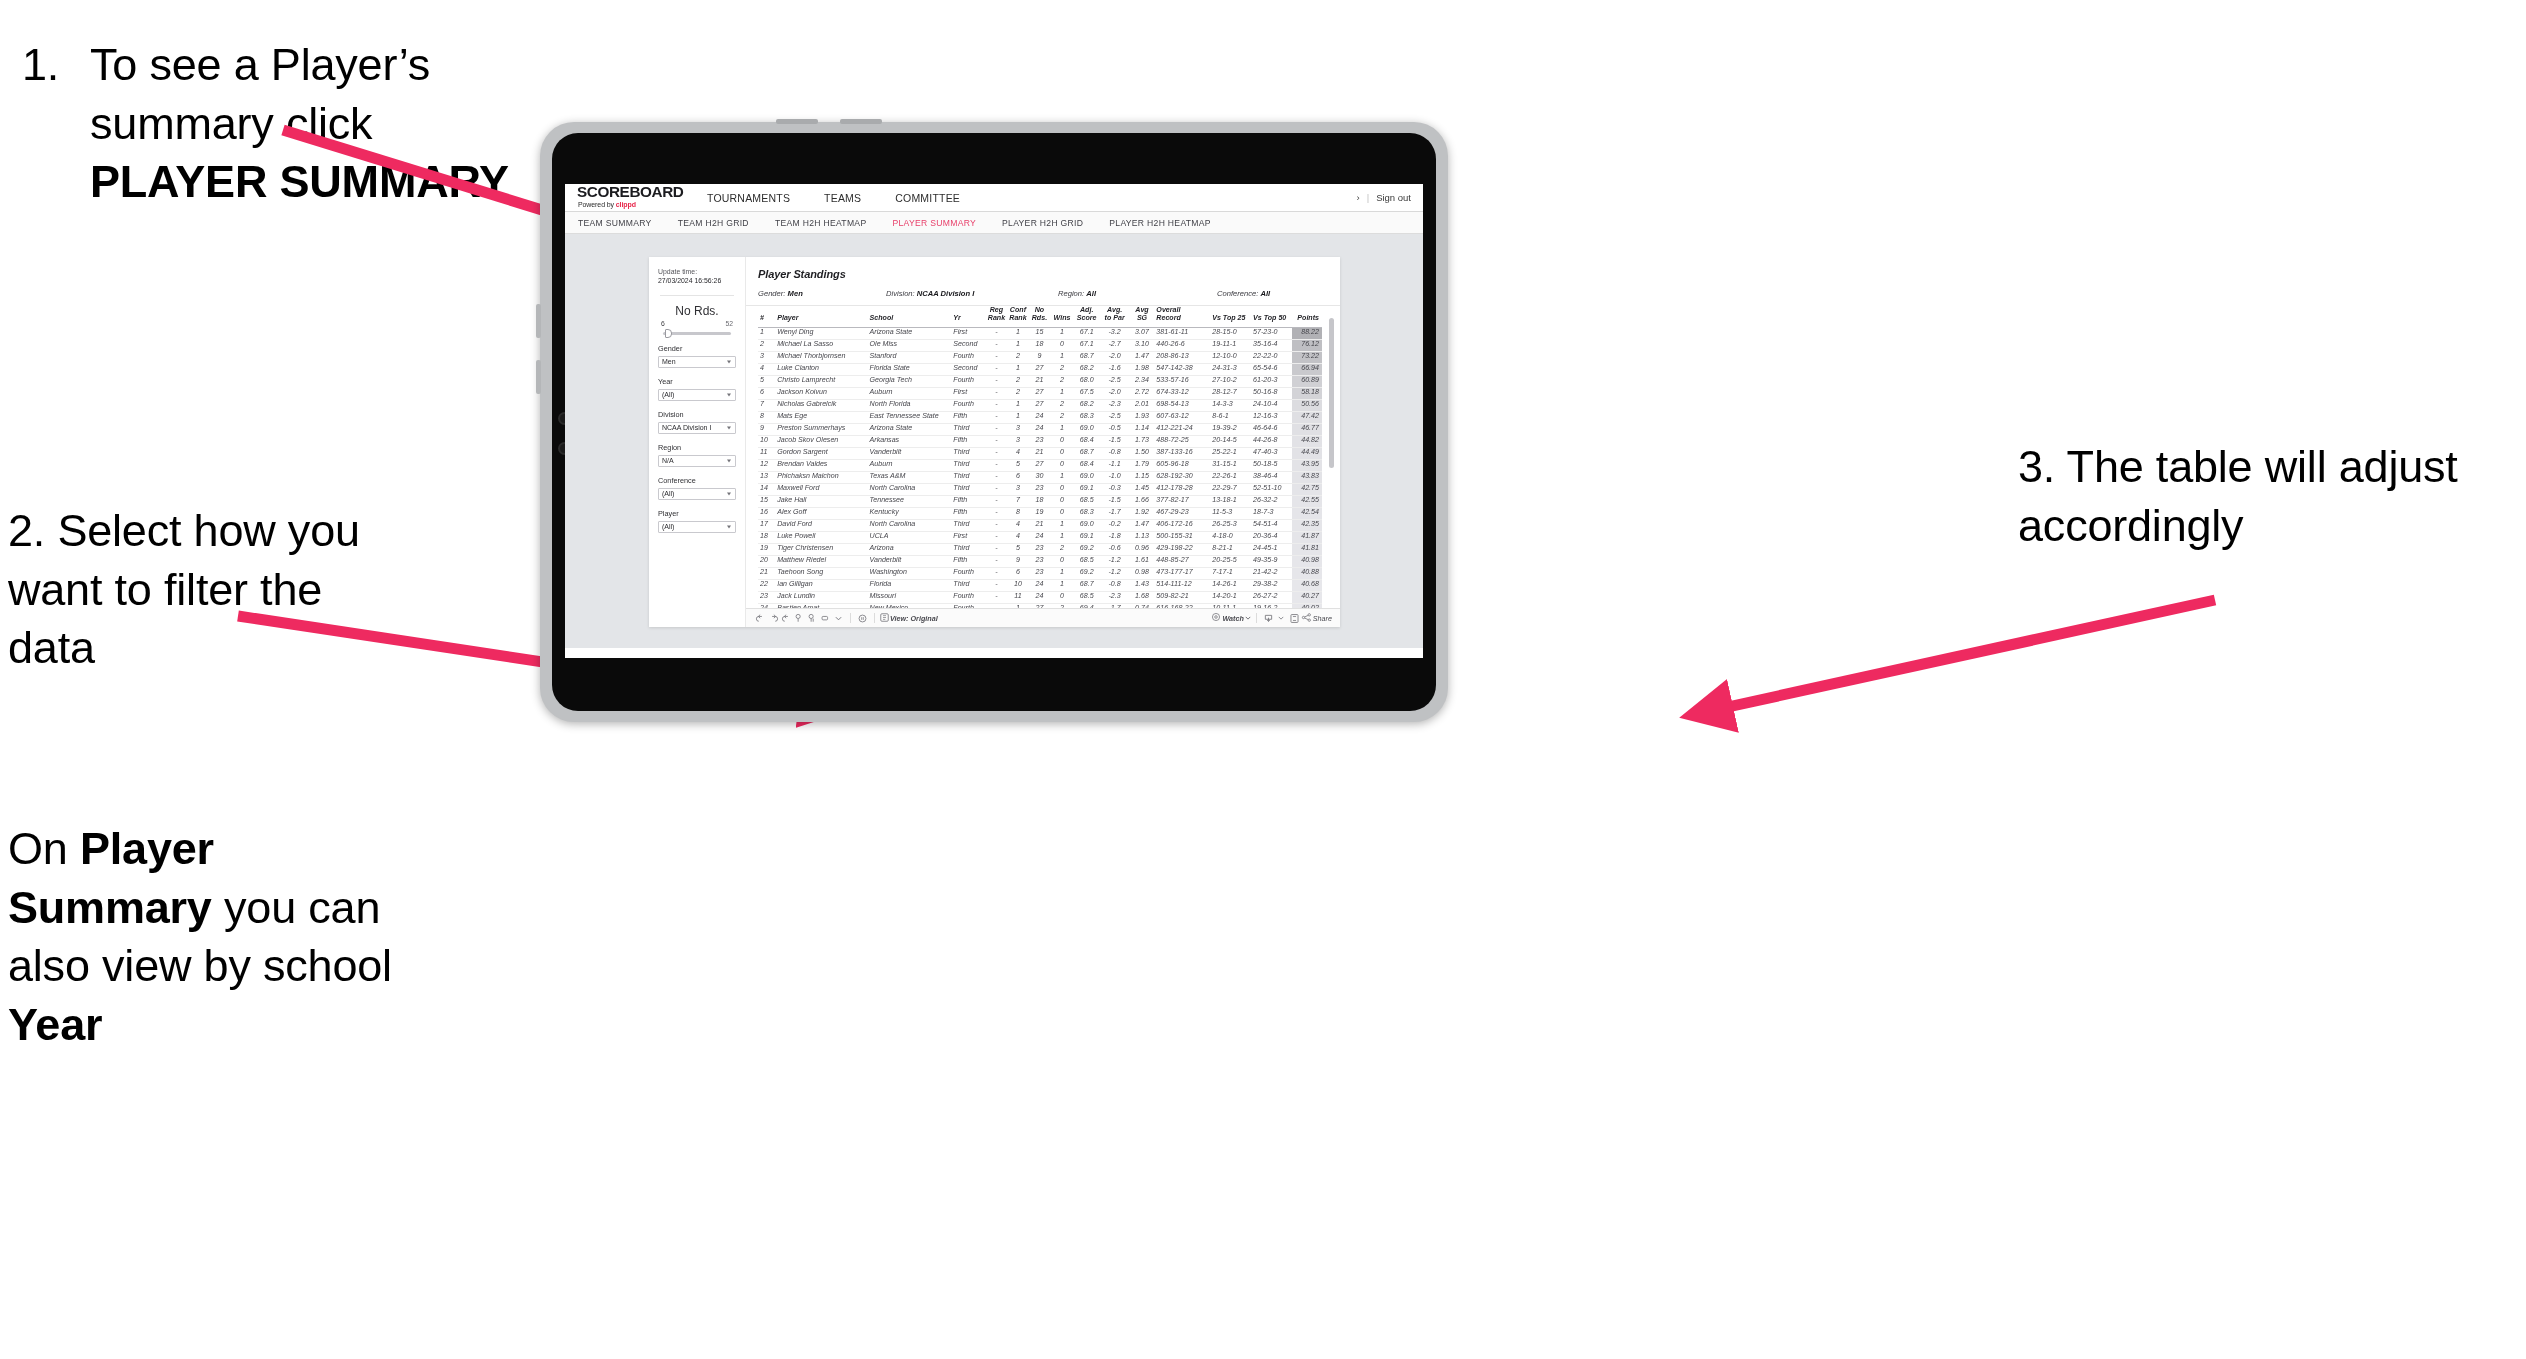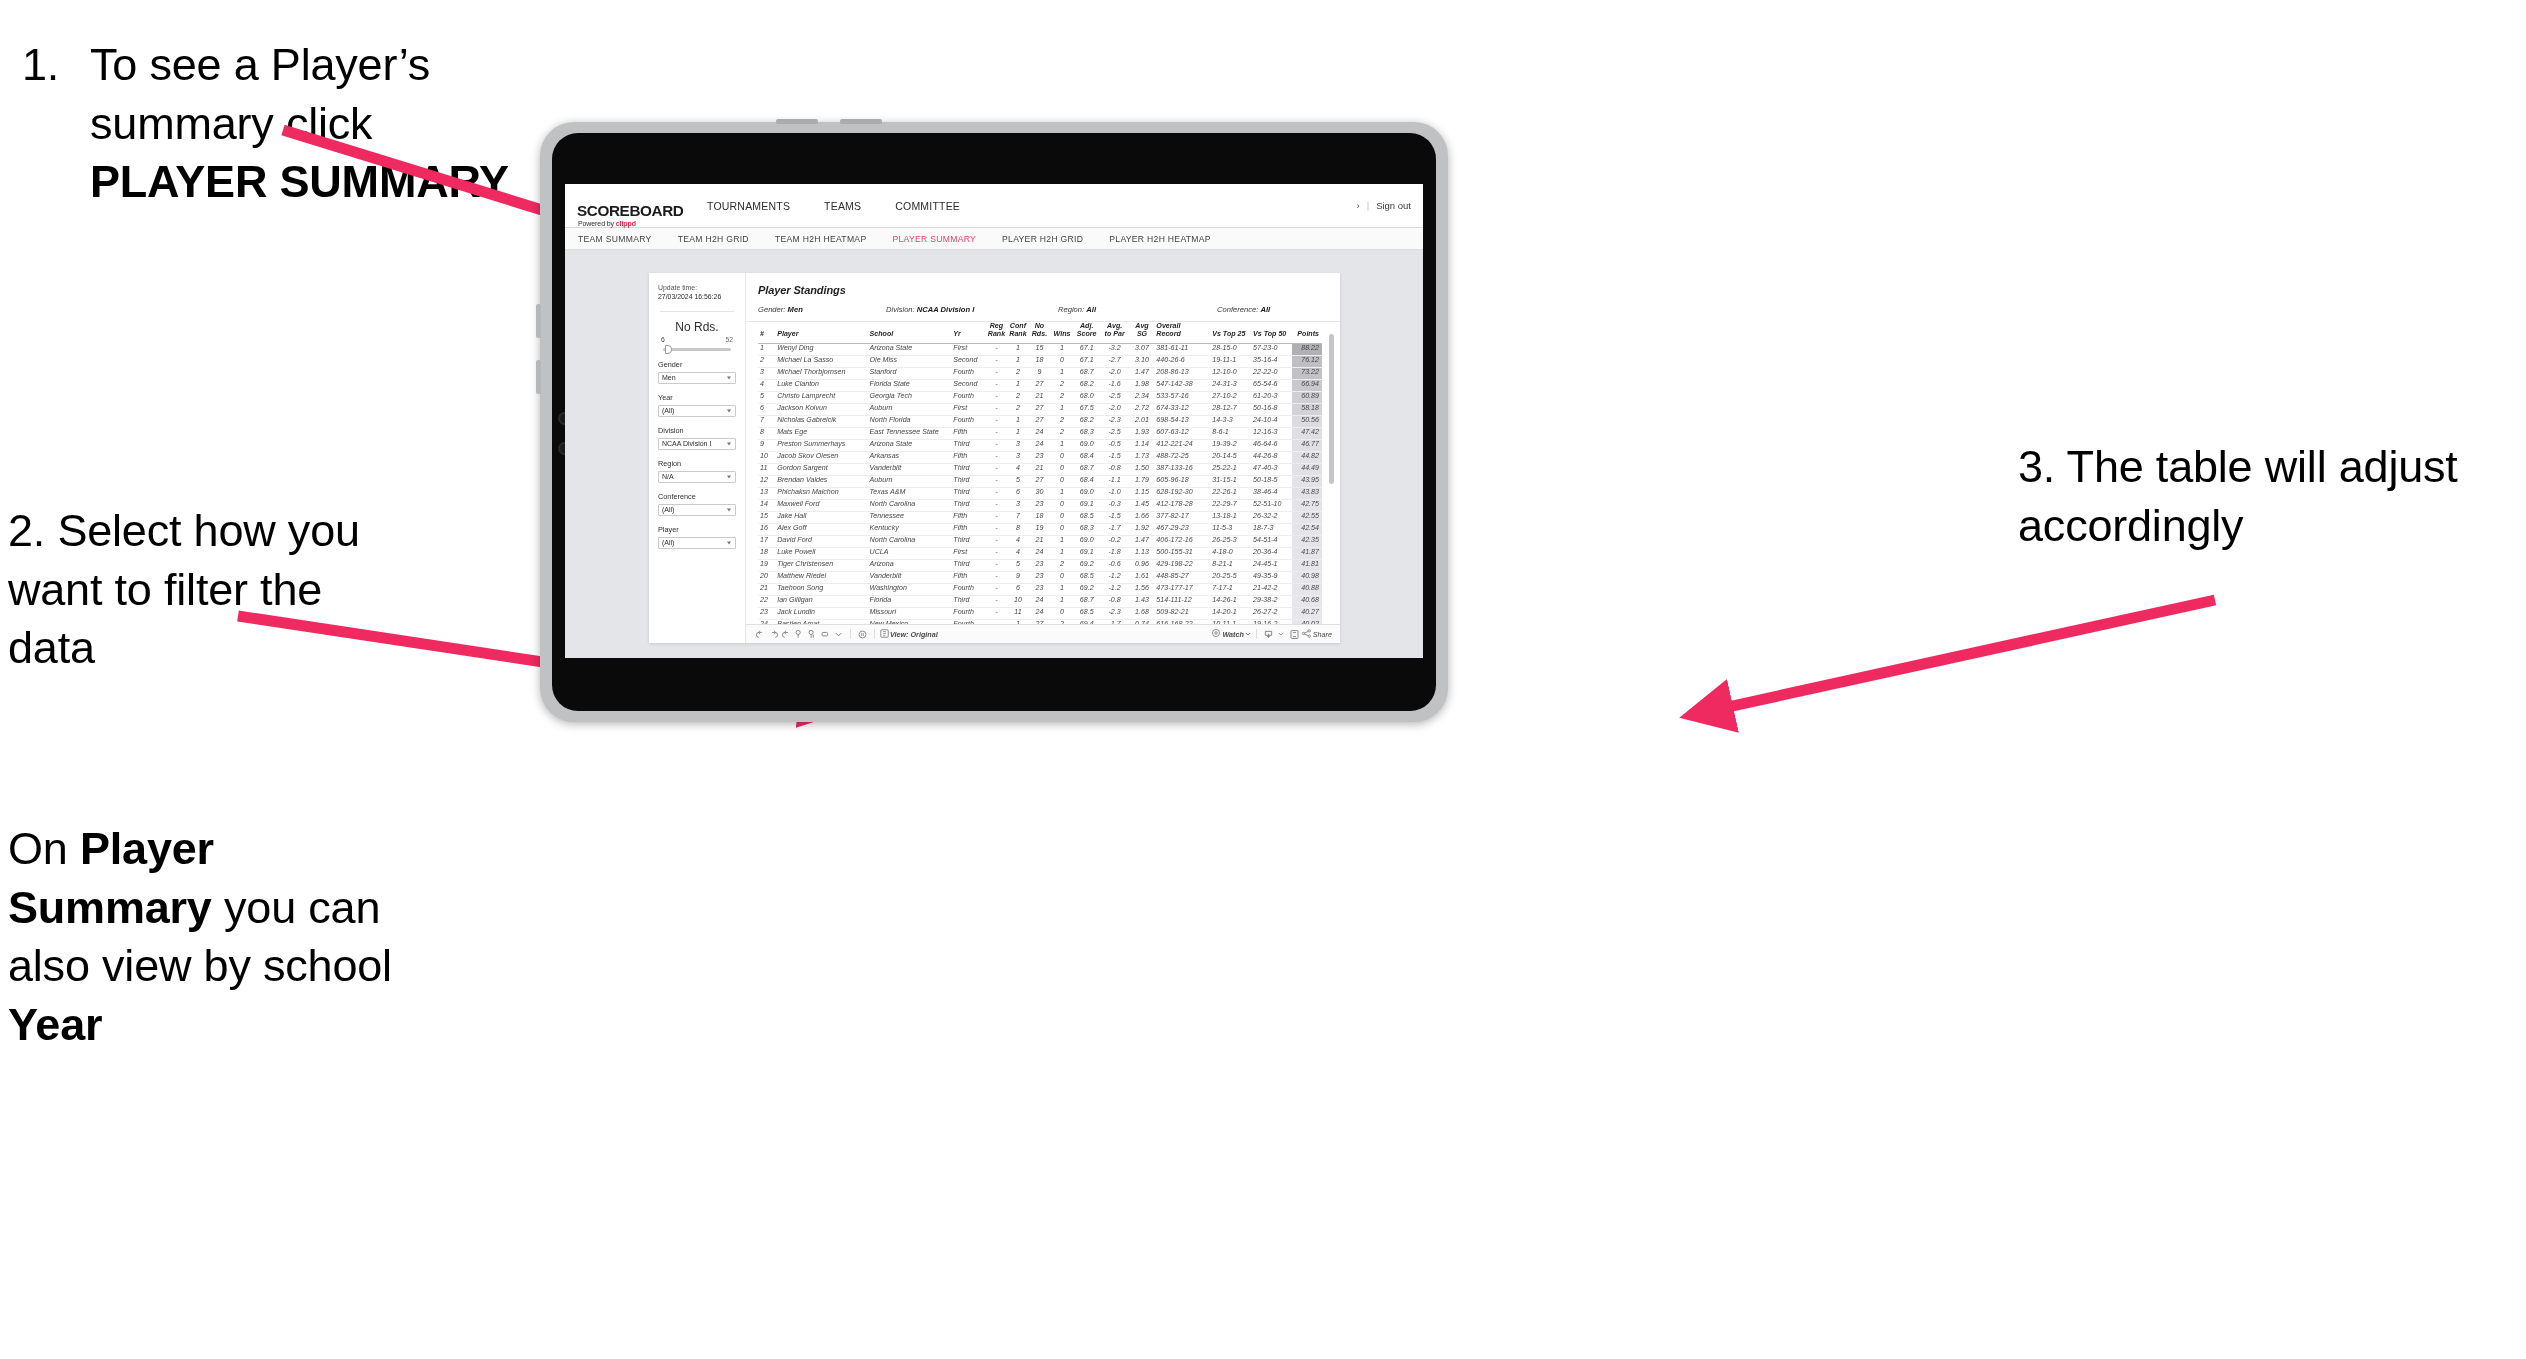--- a/index.html
+++ b/index.html
@@ -57,23 +57,23 @@
 
   
   #screen {
     position: absolute; left: 25px; top: 62px;
     width: 858px; height: 474px;
     background: #ffffff; overflow: hidden;
   }
 
   
   #appheader {
-    position: relative; height: 44px; background: #fff;
+    position: relative; height: 28px; background: #fff;
     border-bottom: 1px solid #d9d9d9;
-    display: flex; align-items: flex-end;
+    display: flex; align-items: flex-start;
   }
   #logo { margin-left: 13px; width: 96px; }
   #logo .wordmark {
     font-family: "Liberation Sans", sans-serif;
     font-weight: bold; font-size: 15px; letter-spacing: -0.4px;
     color: #1b1b1f; line-height: 1; transform: scaleX(1.02);
   }
   #logo .powered {
     font-size: 7px; color: #2b2b2b; margin-top: 2px; letter-spacing: -0.1px;
   }
@@ -730,21 +730,21 @@
                         <td class="c-rank">21</td>
                         <td class="c-player">Taehoon Song</td>
                         <td class="c-school">Washington</td>
                         <td class="c-yr">Fourth</td>
                         <td class="c-num">-</td>
                         <td class="c-num">6</td>
                         <td class="c-num">23</td>
                         <td class="c-wins">1</td>
                         <td class="c-dec">69.2</td>
                         <td class="c-par">-1.2</td>
-                        <td class="c-sg">1.56</td>
+                        <td class="c-sg">0.98</td>
                         <td class="c-rec">473-177-17</td>
                         <td class="c-t25">7-17-1</td>
                         <td class="c-t50">21-42-2</td>
                         <td class="c-pts"><div class="ptsbar" style="background: rgb(230, 230, 234);"></div><span class="v">40.88</span></td>
                       </tr>
                       <tr>
                         <td class="c-rank">22</td>
                         <td class="c-player">Ian Gilligan</td>
                         <td class="c-school">Florida</td>
                         <td class="c-yr">Third</td>

